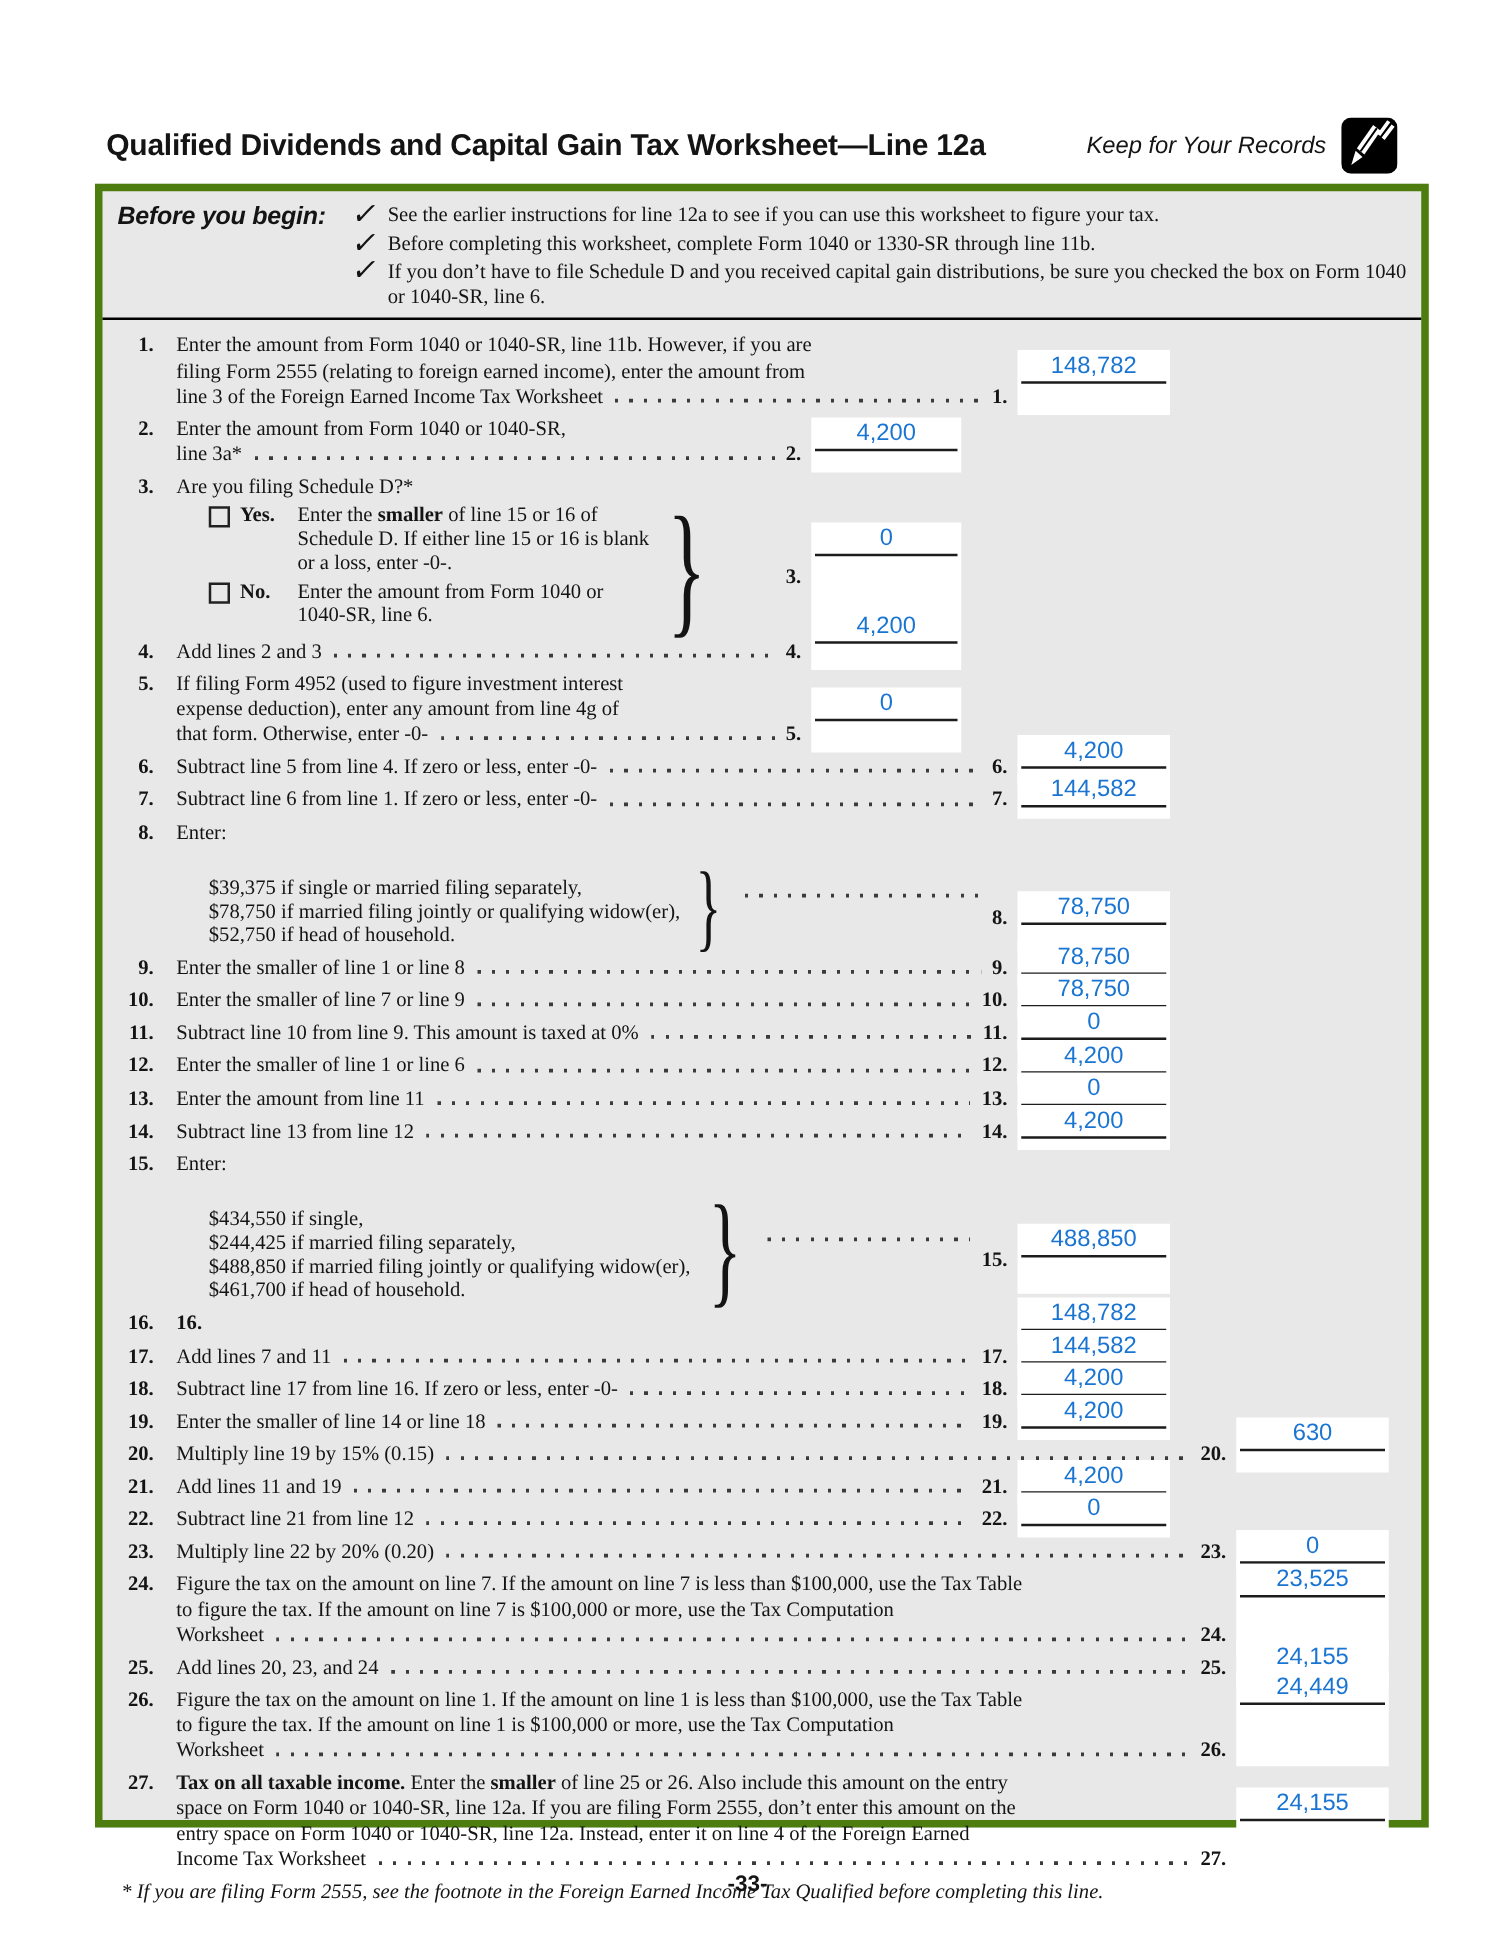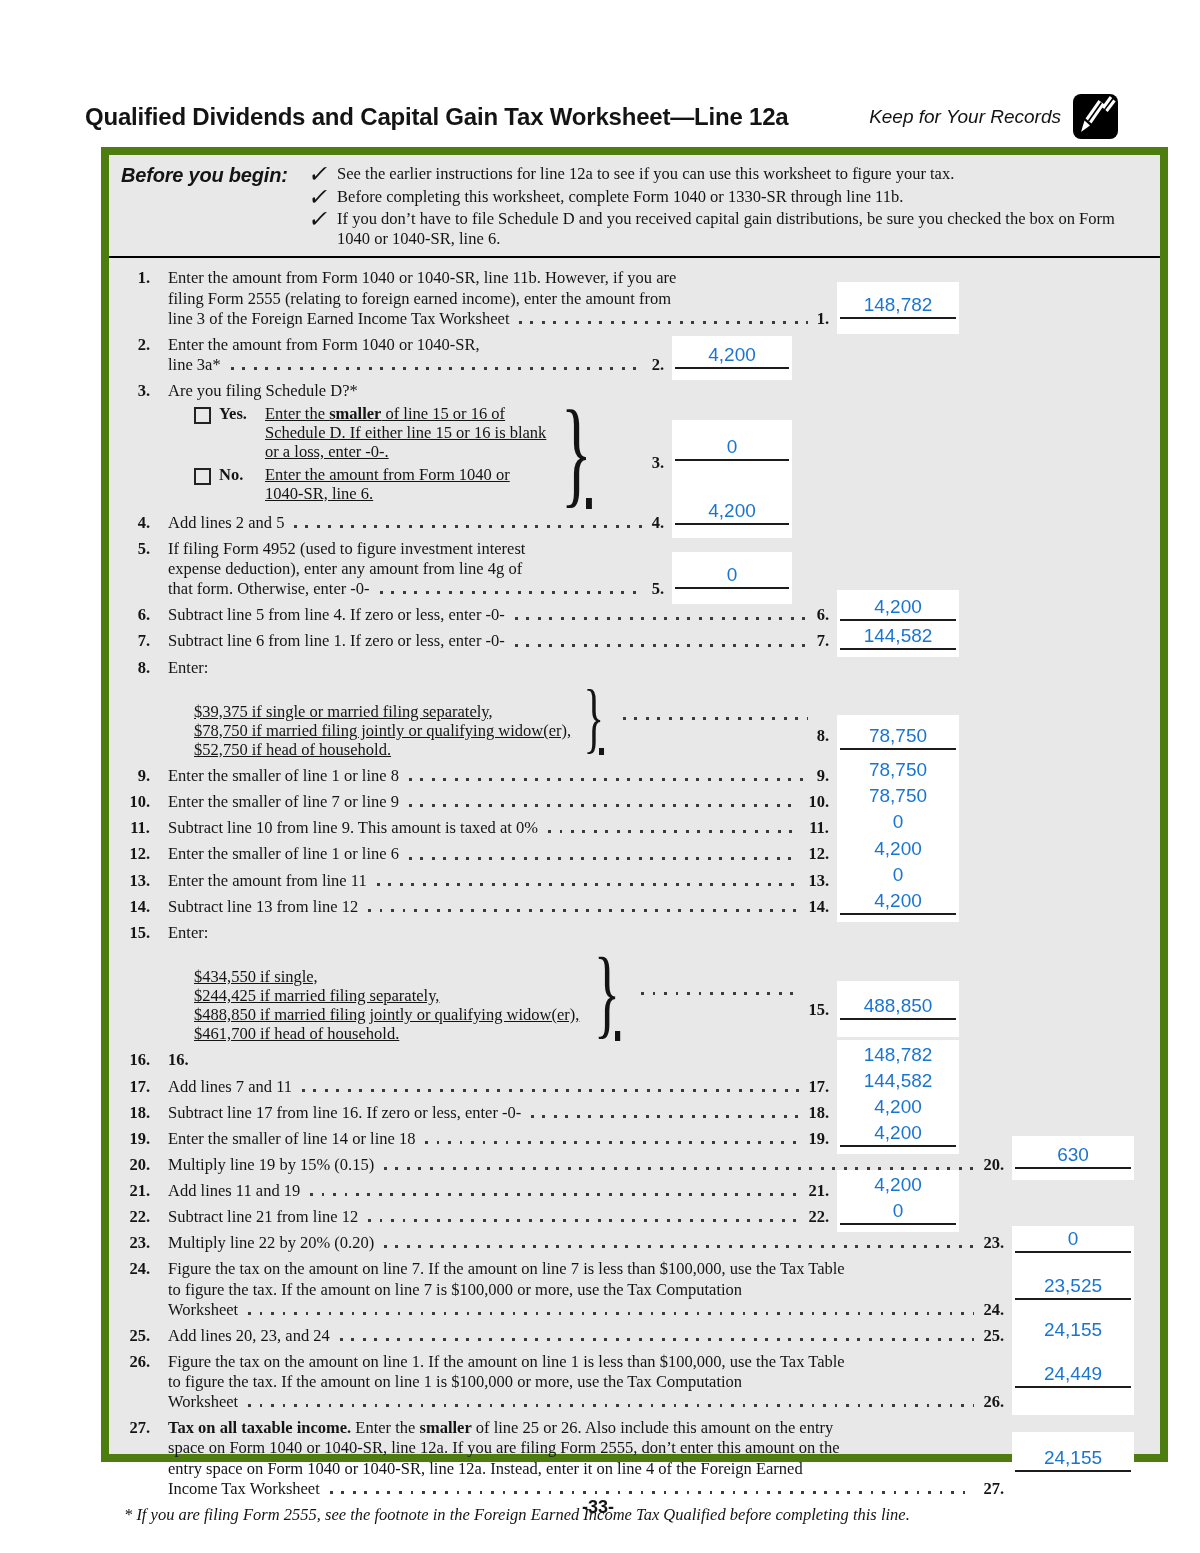--- a/index.html
+++ b/index.html
@@ -11,22 +11,22 @@
   body{width:1200px;height:1553px;position:relative;overflow:hidden;
        font-family:"Liberation Serif",serif;color:var(--ink);}
 
   
   .titlebar{position:absolute;left:85px;top:94px;width:1033px;display:flex;align-items:center;}
   .title{font-family:"Liberation Sans",sans-serif;font-weight:bold;font-size:24px;letter-spacing:-0.2px;}
   .keep{margin-left:auto;font-family:"Liberation Sans",sans-serif;font-style:italic;font-size:19px;margin-right:12px;}
   .pencil{width:45px;height:45px;display:block;}
 
   
-  .panel{position:absolute;left:101px;top:147px;width:1067px;height:1315px;
-         background:var(--gray);border:8px solid #4d7c0f;box-sizing:border-box;}
+  .panel{position:absolute;left:76px;top:147px;width:1067px;height:1315px;
+         background:var(--gray);border:6px solid #4d7c0f;box-sizing:border-box;}
 
   .before{display:flex;padding:9px 10px 6px 12px;border-bottom:2px solid #000;}
   .before-label{flex:none;width:188px;font-family:"Liberation Sans",sans-serif;
                 font-weight:bold;font-style:italic;font-size:20px;letter-spacing:-0.2px;}
   .before-items{flex:1;}
   .bitem{display:flex;align-items:flex-start;margin-bottom:1px;}
   .check{flex:none;font-size:24px;line-height:0.9;margin:0 8px 0 0;transform:skewX(-12deg);}
   .btext{font-size:16.5px;line-height:1.22;}
 
   
@@ -37,33 +37,33 @@
   .desc{flex:1;min-width:0;align-self:stretch;}
   .pl{margin-bottom:1px;}
   .lastline{display:flex;align-items:baseline;}
   .leader{flex:1 1 16px;height:3px;align-self:flex-end;margin:0 9px 4px 10px;min-width:14px;
           background:repeating-linear-gradient(90deg,#3b3b3b 0 2.6px,transparent 2.6px 11.5px);}
   .lbl{flex:none;font-weight:bold;margin-right:8px;white-space:nowrap;}
   .mb34{margin-bottom:34px;} .mb14{margin-bottom:14px;} .mb24{margin-bottom:24px;}
   .sp1{flex:none;width:480px;} .sp2{flex:none;width:315px;} .sp3{flex:none;width:140px;}
 
   
-  .vbox{position:absolute;background:#fff;display:flex;flex-direction:column;justify-content:center;
+  .vbox{position:absolute;background:#fff;display:flex;flex-direction:column;justify-content:flex-start;
         box-sizing:border-box;padding:2px 3px 5px;margin-top:25px;}
   .vb1{right:360px;width:120px;} .vb2{right:193px;width:122px;} .vb3{right:18px;width:122px;}
   .val{border-bottom:2px solid #1c1c1c;text-align:center;color:var(--blue);
        font-family:"Liberation Sans",sans-serif;font-size:19px;padding:0 2px 1px;}
   .h36{min-height:36px}.h40{min-height:40px}.h44{min-height:44px}.h48{min-height:48px}
   .h52{min-height:52px}.h56{min-height:56px}.h58{min-height:58px}.h70{min-height:70px}
   .h72{min-height:72px}.h76{min-height:76px}
   .bon6{bottom:-6px}.bon4{bottom:-4px}.bo6{bottom:6px}.bo8{bottom:8px}.bo16{bottom:16px}
   .pbb14{padding-bottom:14px;}
 
   
-  .ynwrap,.chwrap{display:flex;align-items:center;text-decoration:underline;}
+  .ynwrap,.chwrap{display:flex;align-items:flex-end;}
   .ynblocks{flex:none;}
   .ynitem{display:flex;align-items:flex-start;margin:3px 0;}
   .cb{flex:none;width:13px;height:13px;border:2px solid #222;background:var(--gray);
       margin:3px 8px 0 26px;}
   .ynword{display:inline-block;min-width:46px;font-weight:bold;}
   .cont{padding-left:46px;}
   .choices{flex:none;padding-left:26px;margin-top:24px;}
   .brace{font-family:"Liberation Serif",serif;line-height:0.82;transform:scaleX(0.55);
          transform-origin:center;flex:none;font-weight:400;}
   .b3{font-size:118px;margin-left:2px;}
@@ -186,21 +186,21 @@
       <div class="vbox vb1 h70 bo16 pbb14">
           <span class="val">0</span>
         </div>
     </div>
 
     <div class="row">
       <div class="rowflex">
         <span class="num">4.</span>
         <div class="desc">
             <div class="lastline">
-              <span>Add lines 2 and 5</span>
+              <span>Add lines 2 and 3</span>
               <span class="leader"></span>
             </div>
           </div>
         <span class="lbl">4.</span>
         <span class="sp1"></span>
       </div>
       <div class="vbox vb1 h48 bon6">
           <span class="val">4,200</span>
         </div>
     </div>

